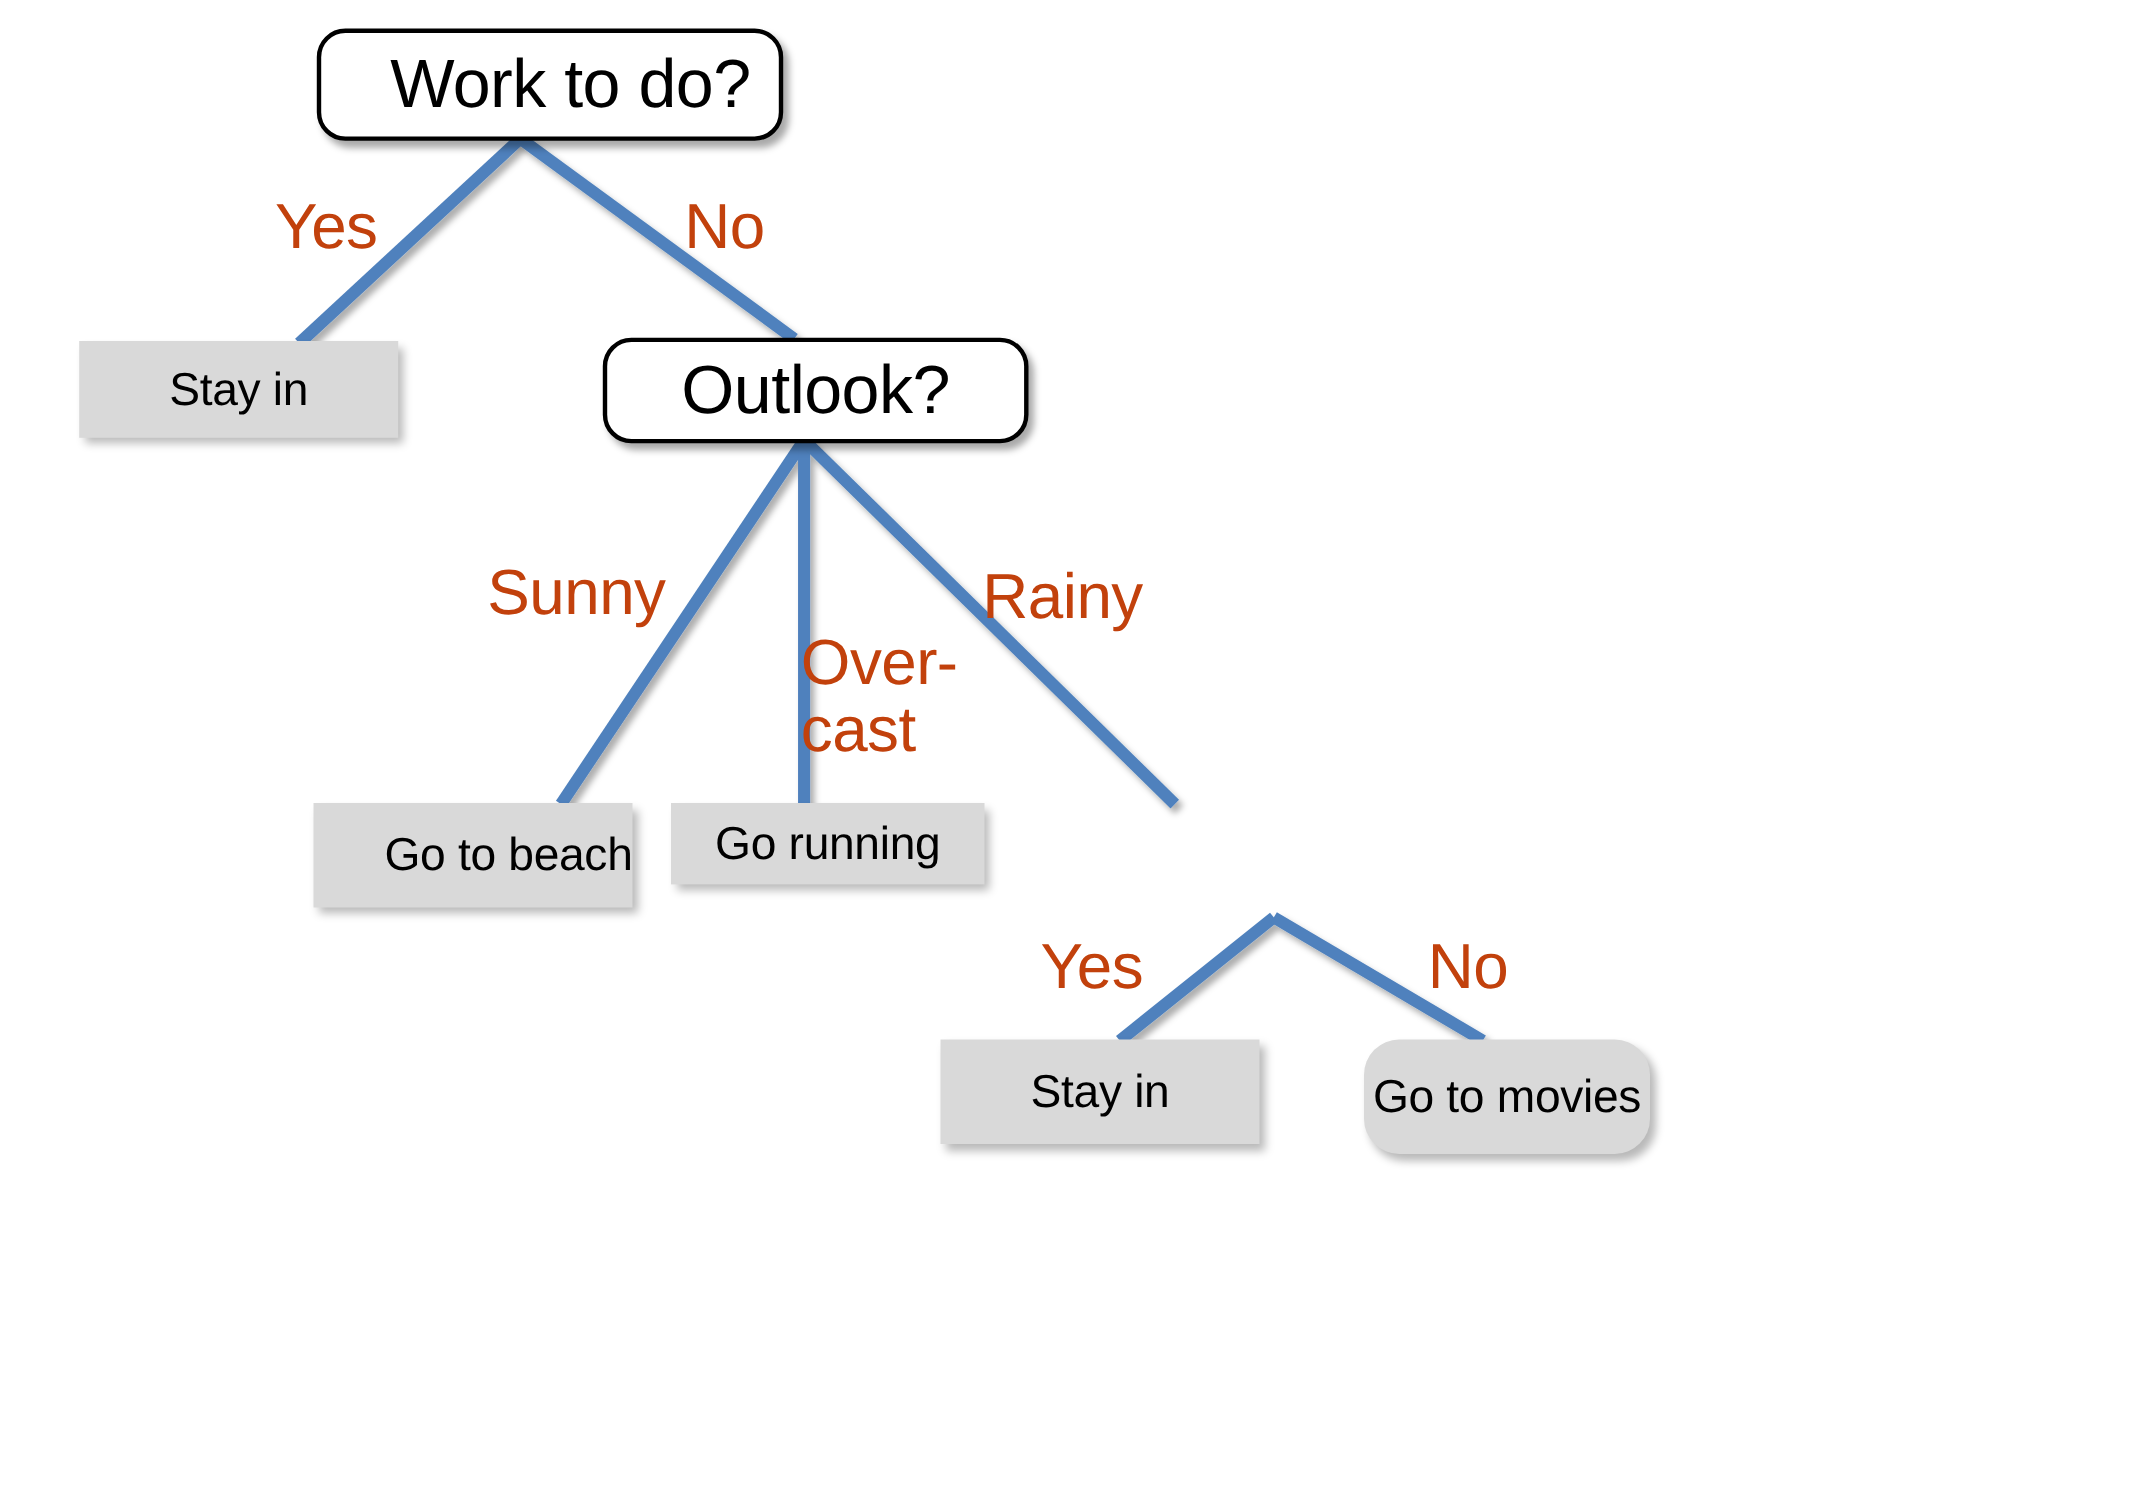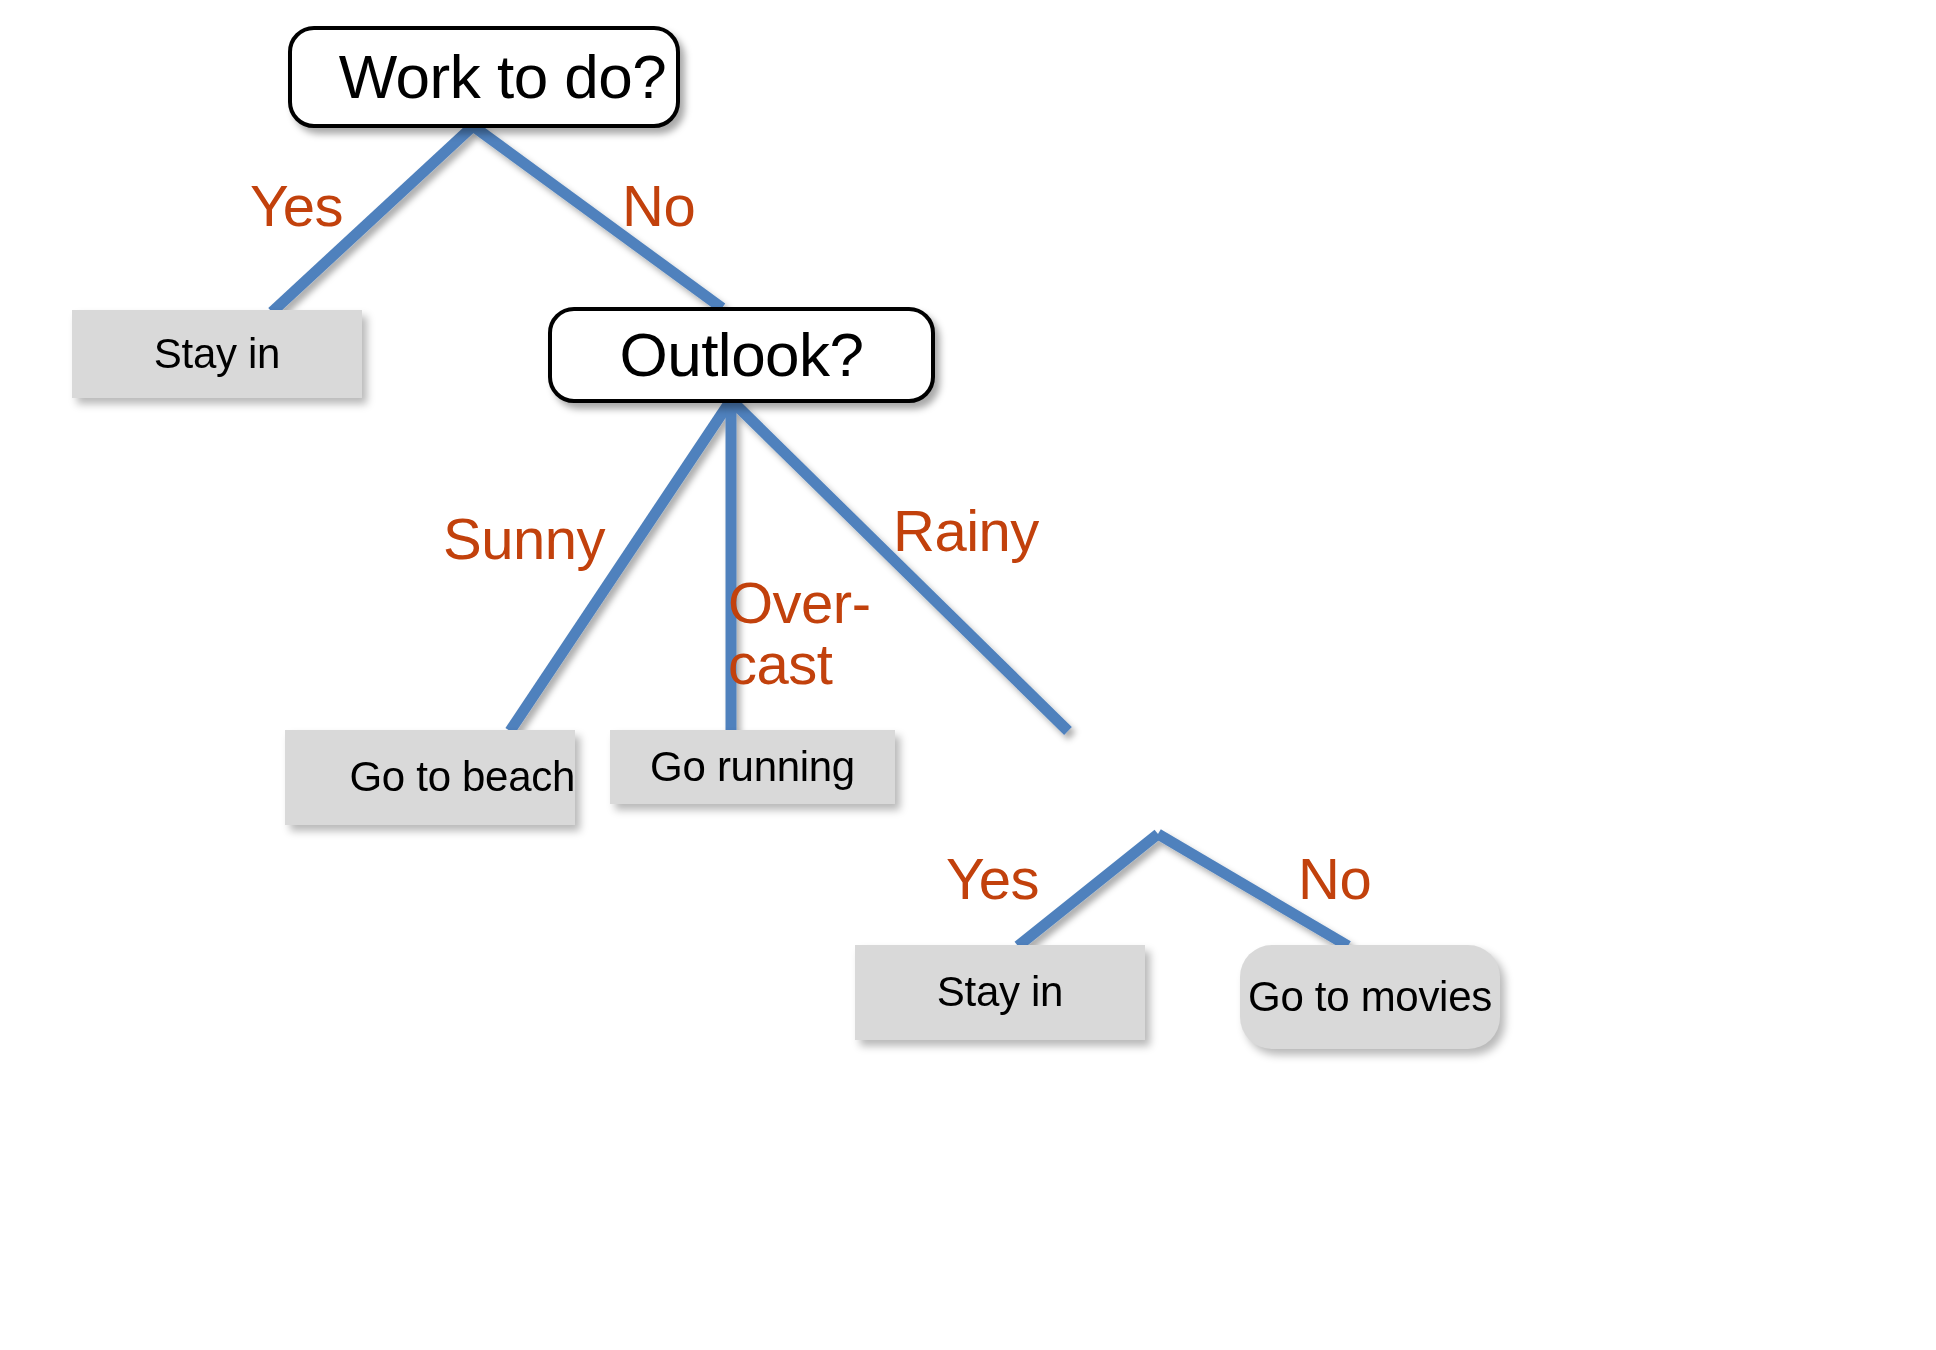--- a/index.html
+++ b/index.html
@@ -78,21 +78,21 @@
         <line x1="473" y1="126" x2="272" y2="312"></line>
         <line x1="473" y1="126" x2="722" y2="308"></line>
         <line x1="731" y1="400" x2="510" y2="731"></line>
         <line x1="731" y1="400" x2="731" y2="731"></line>
         <line x1="731" y1="400" x2="1068" y2="731"></line>
         <line x1="1158" y1="834" x2="1018" y2="946"></line>
         <line x1="1158" y1="834" x2="1348" y2="946"></line>
       </g>
   </svg>
 
-  <div class="node decision" style="left:288px; top:26px; width:392px; height:102px;padding-left:37px;">
+  <div class="node decision" style="left:288px; top:26px; width:424px; height:102px;padding-left:37px;">
     <span>Work to do?</span>
   </div>
 
   <div class="node leaf" style="left:72px; top:310px; width:290px; height:88px;">
     <span>Stay in</span>
   </div>
 
   <div class="node decision" style="left:548px; top:307px; width:387px; height:96px;">
     <span>Outlook?</span>
   </div>
@@ -116,19 +116,19 @@
 
   <div class="edge-label" style="left:250px; top:175px;">Yes</div>
 
   <div class="edge-label" style="left:622px; top:175px;">No</div>
 
   <div class="edge-label" style="left:443px; top:508px;">Sunny</div>
 
   <div class="edge-label" style="left:728px; top:572px;">Over-
 cast</div>
 
-  <div class="edge-label" style="left:893px; top:500px;">Rainy</div>
+  <div class="edge-label" style="left:893px; top:512px;">Rainy</div>
 
   <div class="edge-label" style="left:946px; top:848px;">Yes</div>
 
   <div class="edge-label" style="left:1298px; top:848px;">No</div>
 
 </div>
 
 </body></html>

